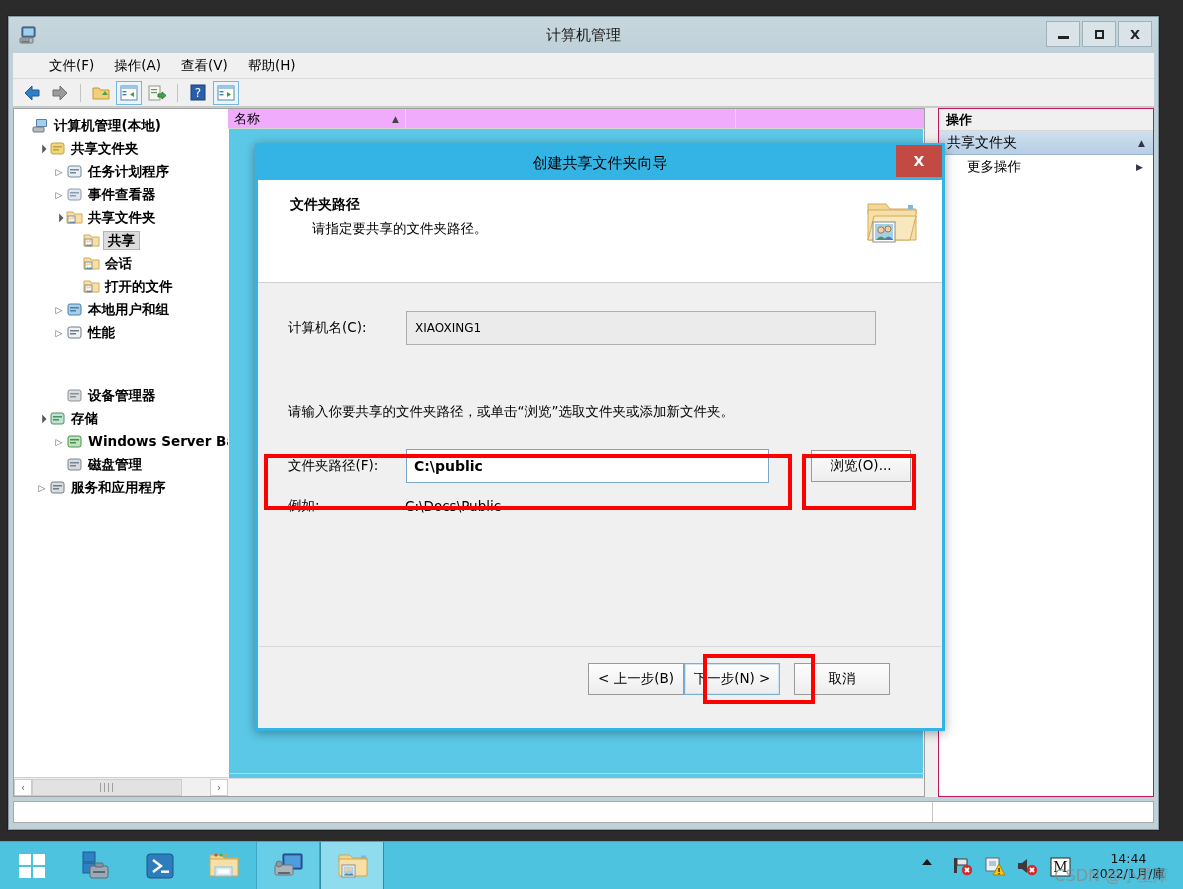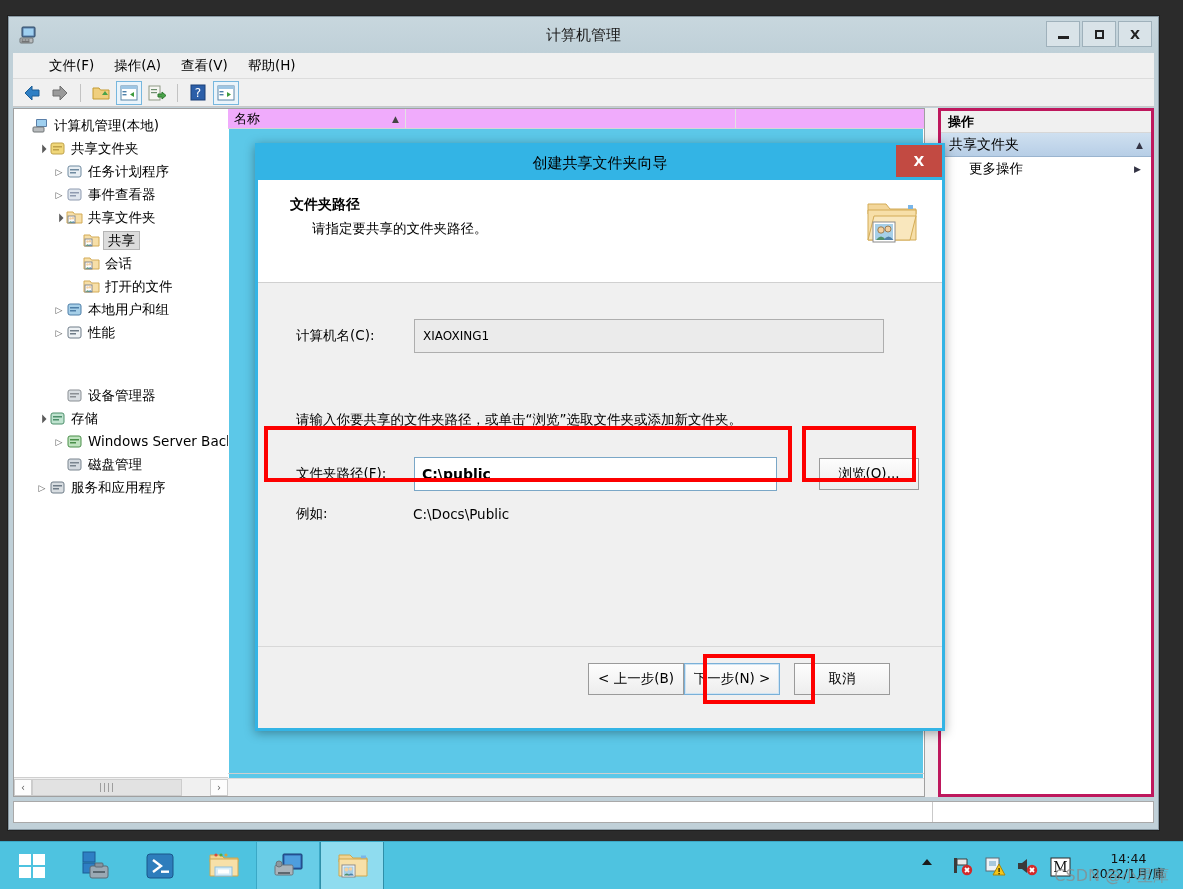--- a/index.html
+++ b/index.html
@@ -76,21 +76,21 @@
   .tree { padding: 5px 0 0 4px; }
   .tnode {
     display:flex; align-items:center; height:23px; white-space:nowrap;
     font-size:13.5px; color:#000;
   }
   .tnode .exp { width:14px; text-align:center; font-size:9px; color:#5a5a5a; flex:0 0 14px;}
   .tnode .ico { width:18px; height:16px; margin-right:4px; flex:0 0 18px; position:relative;}
   .tnode.selected > .lbl {
     background:#dcdcdc; border:1px solid #b5b5b5; padding:0 4px; margin-left:-2px;
   }
-  .tnode .lbl { line-height: 17px; }
+  .tnode .lbl { line-height: 17px; font-weight: bold; }
 
   .hscroll {
     position:absolute; left:0; right:0; bottom:0; height:19px;
     background:#f0f0f0; border-top:1px solid #cfcfcf; display:flex; align-items:center;
   }
   .hs-arrow { width:18px;height:17px;border:1px solid #cdcdcd;background:#fdfdfd;
     display:flex;align-items:center;justify-content:center;font-size:10px;color:#606060;}
   .hs-track { flex:1; height:17px; position:relative; }
   .hs-thumb { position:absolute; left:0; top:0; width:150px; height:17px; background:#e2e2e2;
     border:1px solid #cdcdcd; display:flex;align-items:center;justify-content:center;
@@ -110,21 +110,21 @@
   .col.c1 { width: 178px; }
   .col.c2 { width: 330px; }
   .sortmark { font-size:9px; color:#444; }
   .list-body { position:absolute; top:20px; left:0; right:0; bottom:0; background:#fff; }
   .list-sel { position:absolute; left:1px; right:1px; top:0; height:660px; background:#5cc8e8; }
   .list-bottom-sep { position:absolute; left:0; right:0; bottom:22px; border-top:1px solid #cfcfcf;}
   .list-hscroll { position:absolute; left:0; right:0; bottom:0; height:18px; background:#f4f4f4;
      border-top:1px solid #dcdcdc;}
 
   .act-pane {
-    width: 216px; background:#fff; border:3px solid #be185d; margin-left:13px;
+    width: 216px; background:#fff; border:1px solid #be185d; margin-left:13px;
     position:relative;
   }
   .act-title { height:22px; background:#f0f0f0; border-bottom:1px solid #d7d7d7;
     display:flex; align-items:center; padding-left:7px; font-weight:bold; font-size:13px;}
   .act-group {
     height:24px; background:linear-gradient(#cfe0f0,#b7cee6); border-bottom:1px solid #9ab4cf;
     display:flex;align-items:center;justify-content:space-between; padding:0 8px 0 8px;
     font-size:14px;
   }
   .act-item { height:24px; display:flex; align-items:center; justify-content:space-between;
@@ -157,21 +157,21 @@
     position:absolute; right:0; top:-1px; width:46px; height:32px; background:#c24a42;
     color:#fff; font-weight:bold; font-size:14px; display:flex;align-items:center;justify-content:center;
   }
   .dlg-head {
     height: 103px; background:#fff; border-bottom:1px solid #d0d0d0; position:relative;
     padding: 16px 20px 0 32px;
   }
   .dlg-head h2 { margin:0; font-size:14px; font-weight:bold; color:#000; }
   .dlg-head p { margin: 6px 0 0 22px; font-size:13.5px; color:#000;}
   .head-icon { position:absolute; right:22px; top:18px; width:56px; height:48px; }
-  .dlg-body { position:relative; padding: 8px; height: 396px; background:#f0f0f0;}
+  .dlg-body { position:relative; padding: 0; height: 396px; background:#f0f0f0;}
   .row { display:flex; align-items:center; }
   .lbl-col { width: 148px; padding-left: 30px; font-size:13.5px; }
   .ro-input {
     width: 470px; height: 34px; background:#ebebeb; border:1px solid #aeaeae;
     display:flex; align-items:center; padding-left:8px; font-size:12px; color:#000;
   }
   .txt-input {
     width: 363px; height: 34px; background:#fff; border:1px solid #7aa7c7;
     display:flex; align-items:center; padding-left:7px; font-size:14px; color:#000;font-weight:bold;
   }

